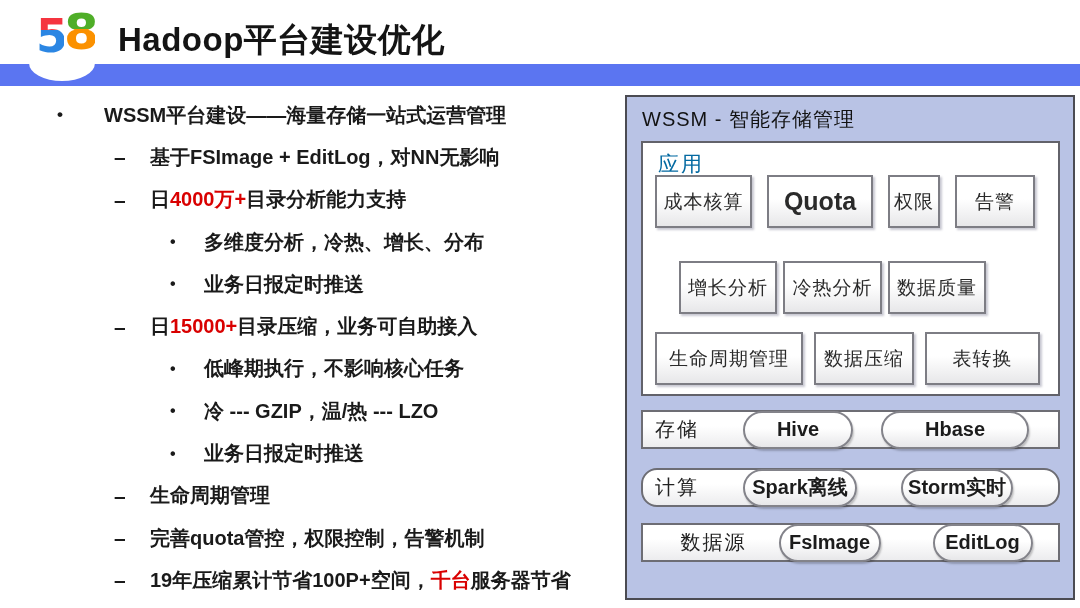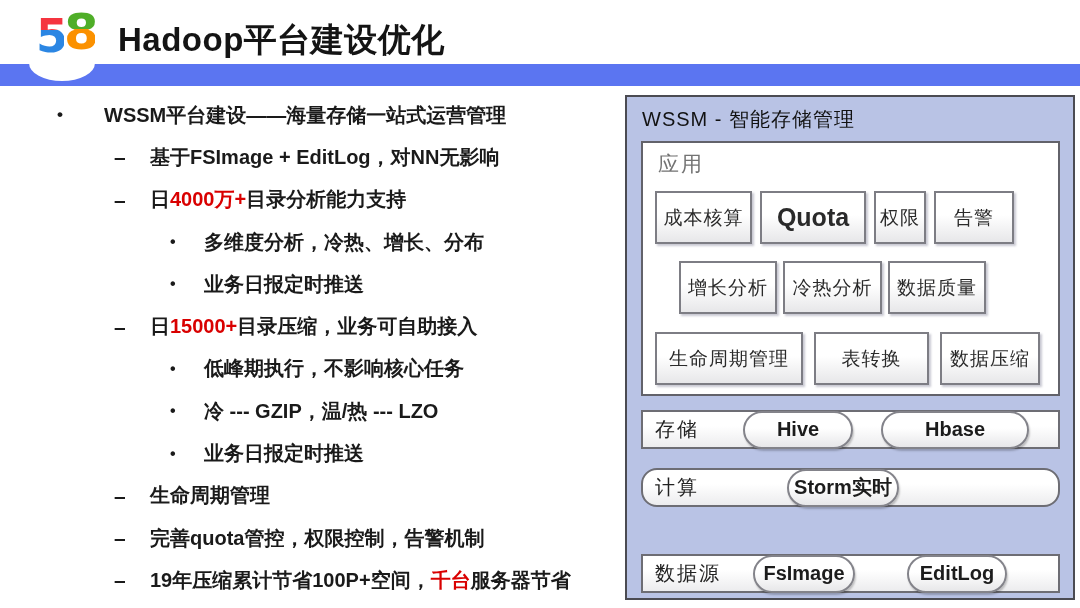--- a/index.html
+++ b/index.html
@@ -26,35 +26,35 @@
   .lv2{padding-left:114px;} .lv2 .mk{width:36px;font-size:21px;}
   .lv3{padding-left:170px;} .lv3 .mk{width:34px;font-size:16px;}
   .red{color:#d90000;}
   
   #wssm-panel{position:absolute;left:625px;top:95px;width:450px;height:505px;
               background:#b9c3e5;border:2px solid #4b4b52;box-sizing:border-box;}
   #panel-title{position:absolute;left:15px;top:9px;font-size:20px;color:#121212;letter-spacing:1px;white-space:nowrap;}
   .serif{font-family:"Liberation Serif","DejaVu Serif",serif;}
   #app-box{position:absolute;left:14px;top:44px;width:419px;height:255px;background:#ffffff;
            border:2px solid #62626a;box-sizing:border-box;}
-  #app-label{position:absolute;left:15px;top:7px;font-size:21px;color:#737373;letter-spacing:2px;}
+  #app-label{position:absolute;left:15px;top:7px;font-size:21px;color:#0369a1;letter-spacing:2px;}
   .mod-row{position:absolute;display:flex;}
-  #row1{left:12px;top:48px;gap:8px;}
+  #row1{left:12px;top:32px;gap:15px;}
   #row2{left:36px;top:118px;gap:6px;}
   #row3{left:12px;top:189px;gap:11px;}
   .mod-box{height:53px;box-sizing:border-box;border:2px solid #7d7d84;
            background:linear-gradient(180deg,#ffffff 45%,#e7e7e9 100%);
            box-shadow:2px 2px 2px rgba(100,100,125,.35);
            display:flex;align-items:center;justify-content:center;
            font-size:19px;color:#2a2a2a;letter-spacing:1px;white-space:nowrap;}
   .latin{font-family:"Liberation Sans","DejaVu Sans",sans-serif;font-weight:bold;font-size:25px;letter-spacing:0;}
   .strip{position:absolute;left:14px;width:419px;height:39px;box-sizing:border-box;
          background:linear-gradient(180deg,#ffffff 40%,#ececee 100%);
          border:2px solid #6d6d74;display:flex;align-items:center;padding-left:12px;}
-  #strip1{top:313px;} #strip2{top:371px;border-radius:16px;} #strip3{top:457px;}
+  #strip1{top:313px;} #strip2{top:371px;border-radius:16px;} #strip3{top:426px;justify-content:center;}
   .strip-label{width:88px;font-size:20px;color:#222;letter-spacing:2px;flex:0 0 auto;}
   .pill{height:38px;box-sizing:border-box;border:2px solid #83838a;border-radius:20px;
         background:linear-gradient(180deg,#ffffff 45%,#e7e7e9 100%);
         box-shadow:1px 2px 2px rgba(0,0,0,.22);
         display:flex;align-items:center;justify-content:center;
         font-weight:bold;font-size:20px;color:#1c1c1c;white-space:nowrap;flex:0 0 auto;}
 </style>
 </head>
 <body>
 
@@ -129,32 +129,33 @@
         <div class="mod-box serif" style="width:52px">权限</div>
         <div class="mod-box serif" style="width:80px">告警</div>
       </div>
       <div id="row2" class="mod-row">
         <div class="mod-box serif" style="width:98px">增长分析</div>
         <div class="mod-box serif" style="width:99px">冷热分析</div>
         <div class="mod-box serif" style="width:98px">数据质量</div>
       </div>
       <div id="row3" class="mod-row">
         <div class="mod-box serif" style="width:148px">生命周期管理</div>
+        <div class="mod-box serif" style="width:100px">数据压缩</div>
         <div class="mod-box serif" style="width:115px">表转换</div>
-        <div class="mod-box serif" style="width:100px">数据压缩</div>
       </div>
     </div>
 
     <div id="strip1" class="strip">
       <span class="strip-label serif">存储</span>
       <div class="pill" style="width:110px">Hive</div>
       <div class="pill" style="width:148px;margin-left:28px">Hbase</div>
     </div>
     <div id="strip2" class="strip">
       <span class="strip-label serif">计算</span>
+      <div class="pill" style="width:114px">Spark离线</div>
       <div class="pill" style="width:112px;margin-left:44px">Storm实时</div>
     </div>
     <div id="strip3" class="strip">
       <span class="strip-label serif">数据源</span>
       <div class="pill" style="width:102px;margin-left:10px">FsImage</div>
       <div class="pill" style="width:100px;margin-left:52px">EditLog</div>
     </div>
   </div>
 
 </div>

